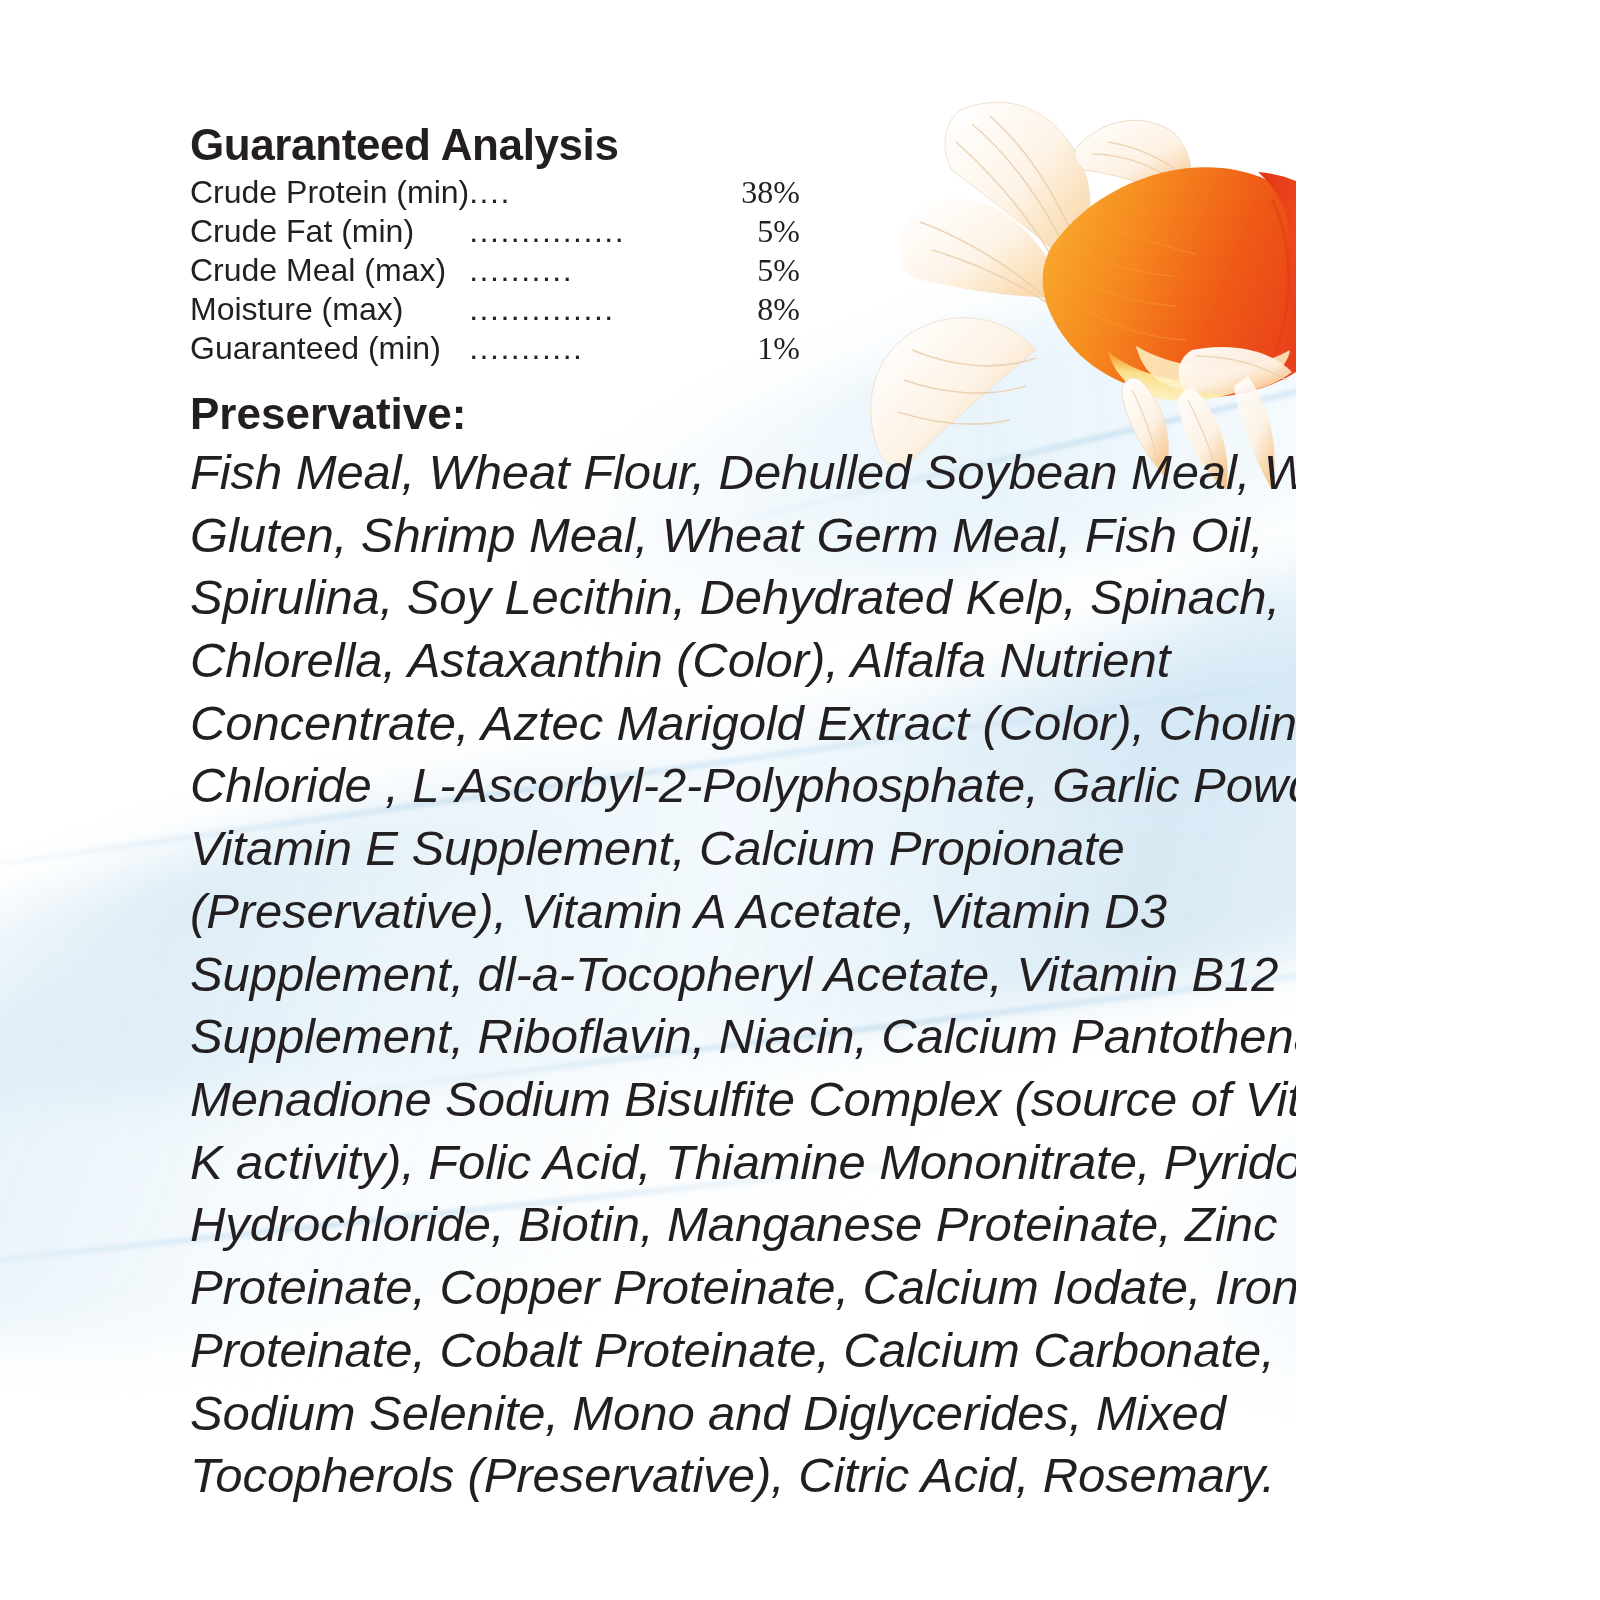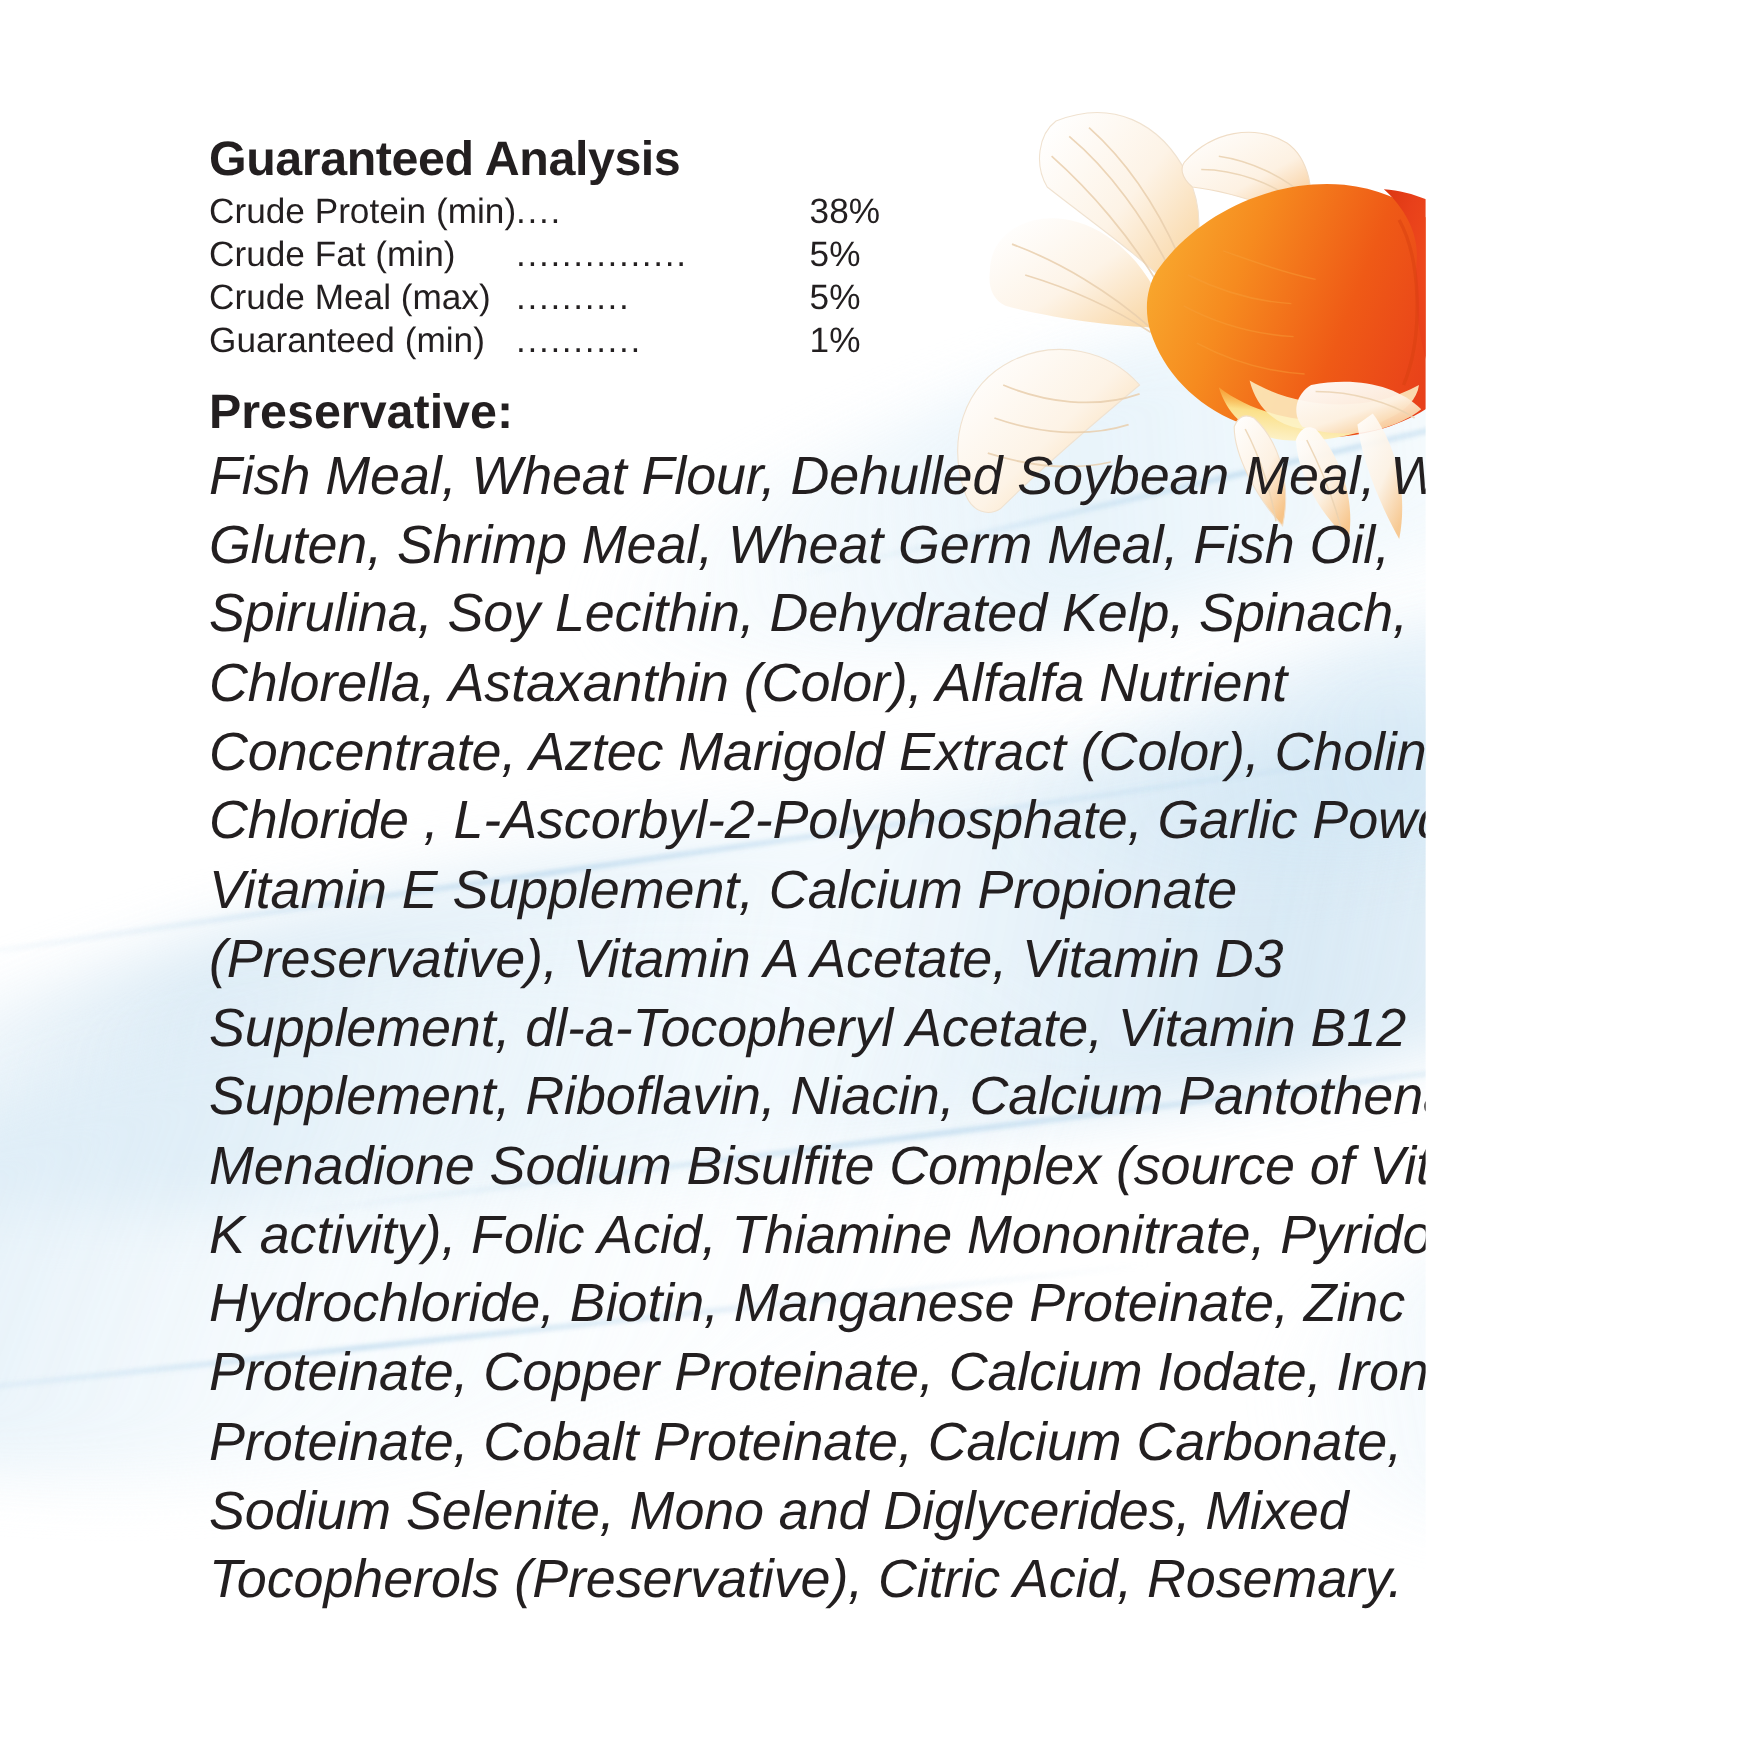--- a/index.html
+++ b/index.html
@@ -122,20 +122,22 @@
   .an-label { width: 1%; }
   .an-dots {
     width: 98%;
     overflow: hidden;
     letter-spacing: 1.5px;
     padding: 0 6px;
     color: #231f20;
   }
   .an-value {
     width: 1%;
+    text-align: right;
+    font-family: Liberation Serif, serif;
   }
   .ingredients-heading {
     font-size: 44px;
     font-weight: bold;
     margin: 22px 0 2px 0;
     line-height: 1.1;
   }
   .ingredients-body {
     font-size: 49px;
     line-height: 1.28;
@@ -270,20 +272,25 @@
           <td class="an-label">Crude Fat (min)</td>
           <td class="an-dots">...............</td>
           <td class="an-value">5%</td>
         </tr>
         <tr>
           <td class="an-label">Crude Meal (max)</td>
           <td class="an-dots">..........</td>
           <td class="an-value">5%</td>
         </tr>
         <tr>
+          <td class="an-label">Moisture (max)</td>
+          <td class="an-dots">..............</td>
+          <td class="an-value">8%</td>
+        </tr>
+        <tr>
           <td class="an-label">Guaranteed (min)</td>
           <td class="an-dots">...........</td>
           <td class="an-value">1%</td>
         </tr>
       </tbody>
     </table>
 
     <h2 class="ingredients-heading">Preservative:</h2>
 
     <p class="ingredients-body">Fish Meal, Wheat Flour, Dehulled Soybean Meal, Wheat Gluten, Shrimp Meal, Wheat Germ Meal, Fish Oil, Spirulina, Soy Lecithin, Dehydrated Kelp, Spinach, Chlorella, Astaxanthin (Color), Alfalfa Nutrient Concentrate, Aztec Marigold Extract (Color), Choline Chloride , L-Ascorbyl-2-Polyphosphate, Garlic Powder, Vitamin E Supplement, Calcium Propionate (Preservative), Vitamin A Acetate, Vitamin D3 Supplement, dl-a-Tocopheryl Acetate, Vitamin B12 Supplement, Riboflavin, Niacin, Calcium Pantothenate, Menadione Sodium Bisulfite Complex (source of Vitamin K activity), Folic Acid, Thiamine Mononitrate, Pyridoxine Hydrochloride, Biotin, Manganese Proteinate, Zinc Proteinate, Copper Proteinate, Calcium Iodate, Iron Proteinate, Cobalt Proteinate, Calcium Carbonate, Sodium Selenite, Mono and Diglycerides, Mixed Tocopherols (Preservative), Citric Acid, Rosemary.</p>

